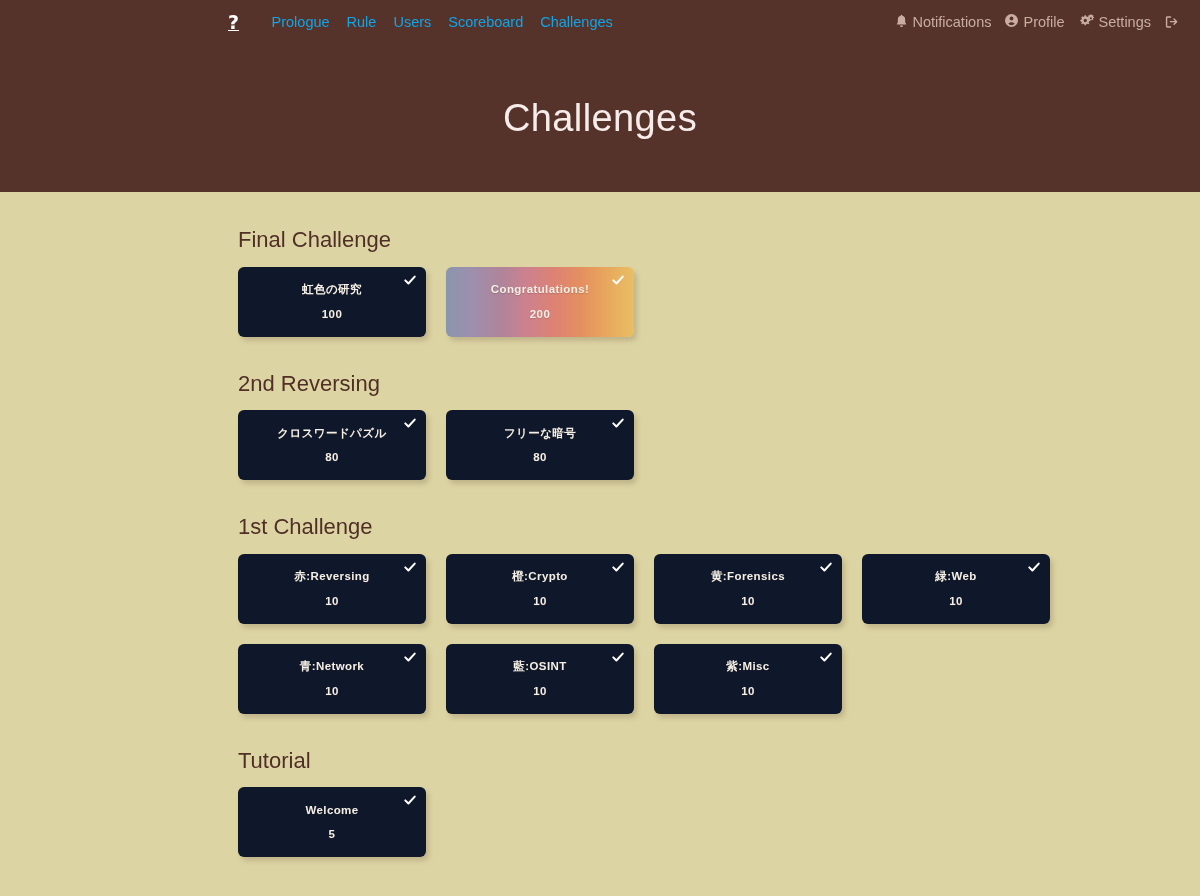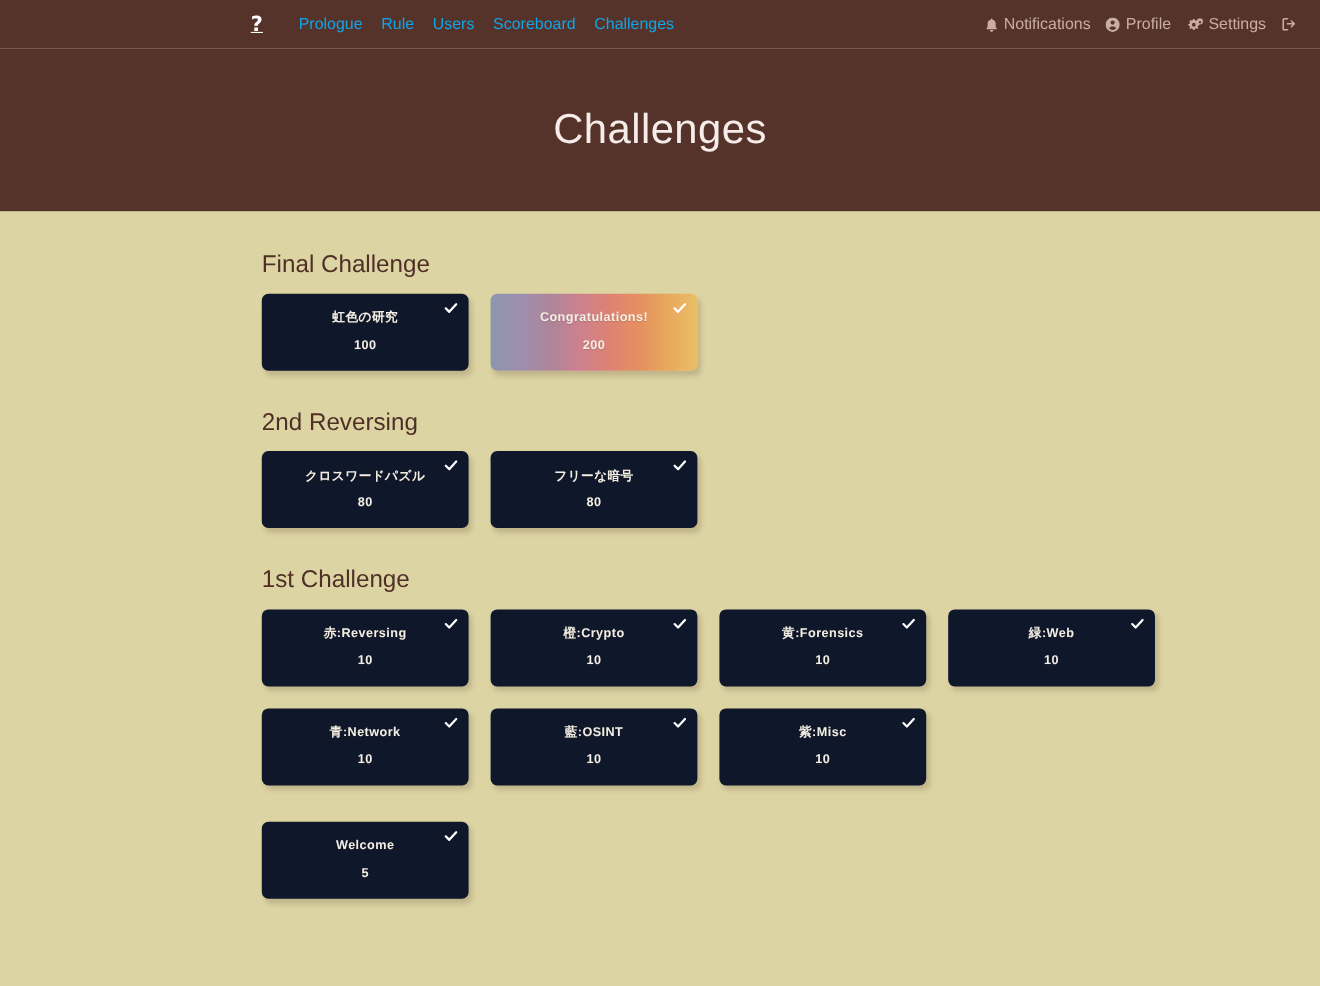--- a/index.html
+++ b/index.html
@@ -52,21 +52,21 @@
   .nav-right {
     position: absolute;
     right: 14px;
     top: 0;
     height: 44px;
     display: flex;
     align-items: center;
   }
   .nav-item-r {
     display: flex;
-    align-items: center;
+    align-items: flex-start;
     color: #c9ada2;
     font-size: 14.5px;
     padding: 0 7px;
     white-space: nowrap;
     text-decoration: none;
     font-family: "Liberation Sans", sans-serif;
   }
   .nav-item-r .ic { margin-right: 5px; display: inline-flex; align-items: center; }
   .nav-item-r svg { display: block; }
 
@@ -342,20 +342,21 @@
           <span class="solved-check">
             <svg viewBox="0 0 16 16" fill="none" stroke="#ffffff" stroke-width="2.3" stroke-linecap="round" stroke-linejoin="round">
                 <path d="M2.6 8.4l3.6 3.6 7.2-7.9"></path>
               </svg>
           </span>
         </button>
       </div>
     </section>
 
     <section class="section">
+      <h2 class="section-title">Tutorial</h2>
       <div class="card-grid">
         <button class="chal-card">
           <span class="card-name">Welcome</span>
           <span class="card-points">5</span>
           <span class="solved-check">
             <svg viewBox="0 0 16 16" fill="none" stroke="#ffffff" stroke-width="2.3" stroke-linecap="round" stroke-linejoin="round">
                 <path d="M2.6 8.4l3.6 3.6 7.2-7.9"></path>
               </svg>
           </span>
         </button>

